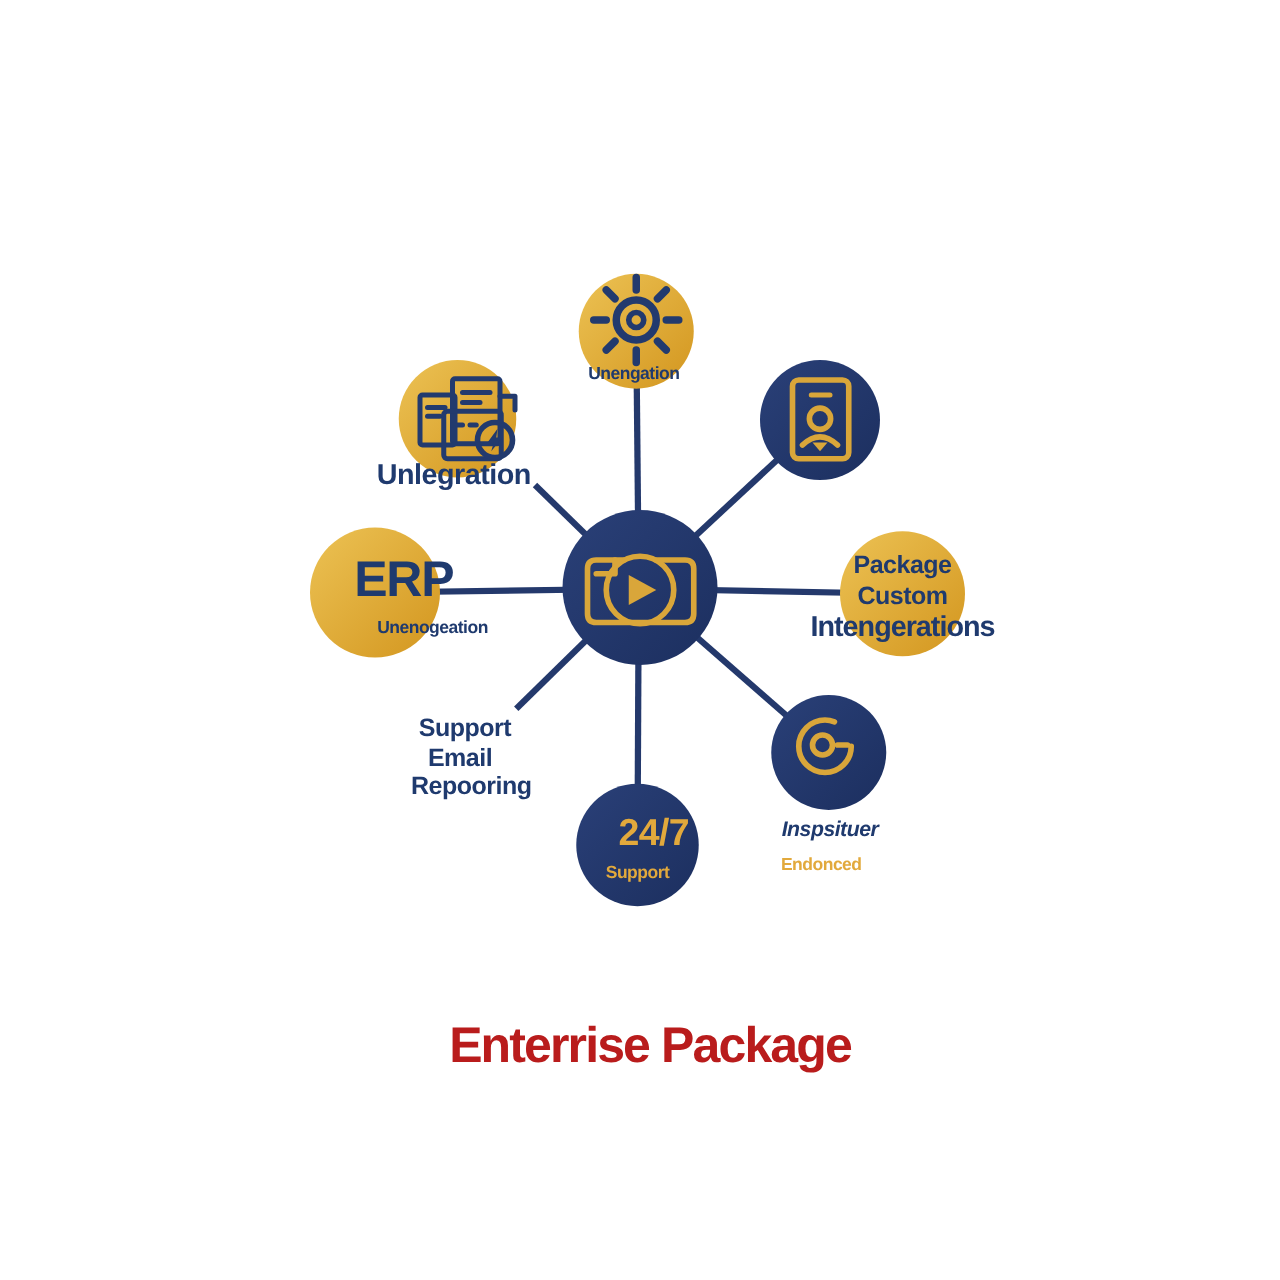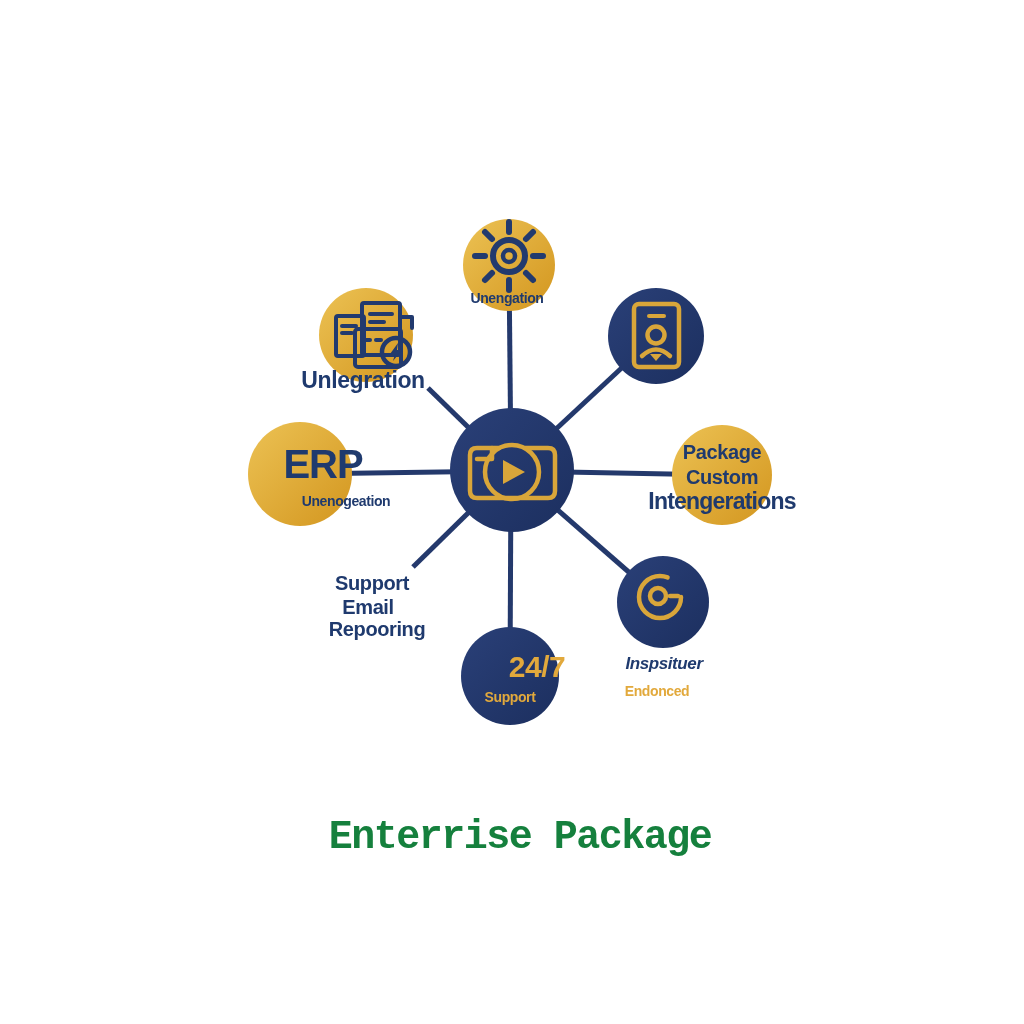--- a/index.html
+++ b/index.html
@@ -28,23 +28,22 @@
   .s30 { font-size: 30px; letter-spacing: -0.5px; }
   .s40 { font-size: 40px; letter-spacing: -1px; margin-left: 24px; }
   .goldtxt { color: #E2A93C; }
   .title {
     position: absolute;
     left: 520px; top: 837px;
     transform: translate(-50%, -50%);
     font-weight: bold;
     font-size: 40px;
     letter-spacing: -1.5px;
-    color: #15803d;
+    color: #b91c1c;
     white-space: nowrap;
-    font-family: Liberation Mono, monospace;
   }
 </style>
 </head>
 <body>
 
 <div class="stage">
 
   <svg class="diagram" width="1024" height="1024" viewBox="0 0 1024 1024">
     <defs>
       <linearGradient id="goldGrad" x1="0" y1="0" x2="1" y2="1">
@@ -135,21 +134,21 @@
   <div class="lbl s18" style="left:302px; top:501px;margin-left:44px;">Unenogeation</div>
 
   <div class="lbl s20" style="left:722px; top:452px;">Package</div>
   <div class="lbl s20" style="left:722px; top:477px;">Custom</div>
   <div class="lbl s19" style="left:722px; top:501px; letter-spacing:-0.8px;">Intengerations</div>
 
   <div class="lbl s20" style="left:372px; top:583px;">Support</div>
   <div class="lbl s20" style="left:368px; top:607px;">Email</div>
   <div class="lbl s20" style="left:377px; top:629px;">Repooring</div>
 
-  <div class="lbl s30 goldtxt" style="left:537px; top:667px;">24/7</div>
+  <div class="lbl s30 goldtxt" style="left:523px; top:667px;">24/7</div>
   <div class="lbl s18 goldtxt" style="left:510px; top:697px;">Support</div>
 
   <div class="lbl s18 goldtxt" style="left:657px; top:643px;margin-top:48px;">Endonced</div>
   <div class="lbl s17" style="left:664px; top:663px;">Inspsituer</div>
 
   <div class="title">Enterrise Package</div>
 
 </div>
 
 </body></html>

